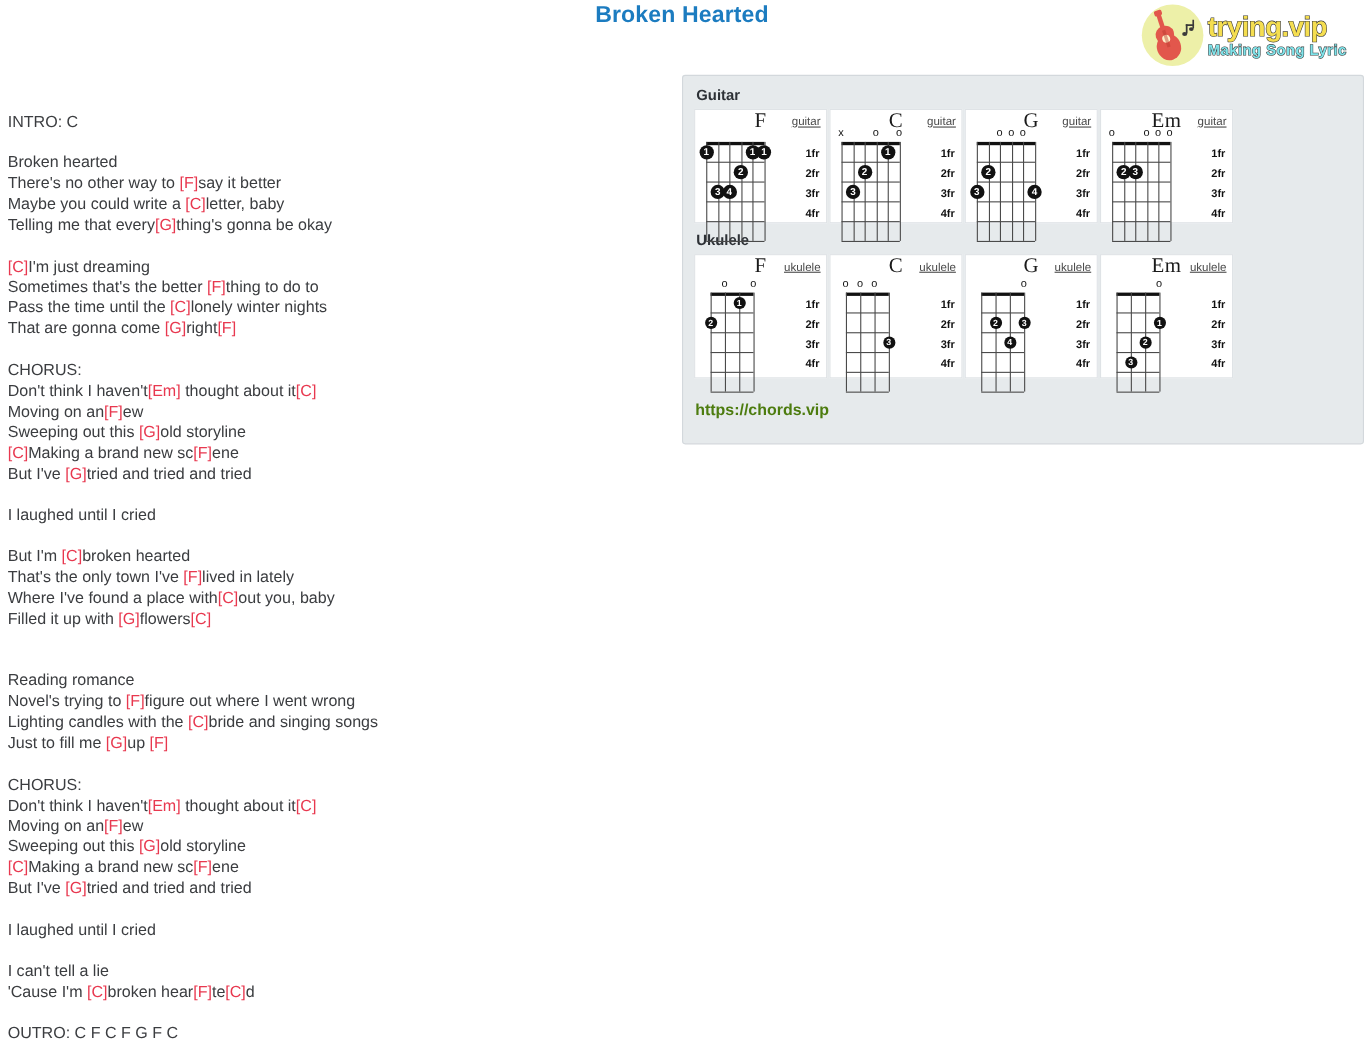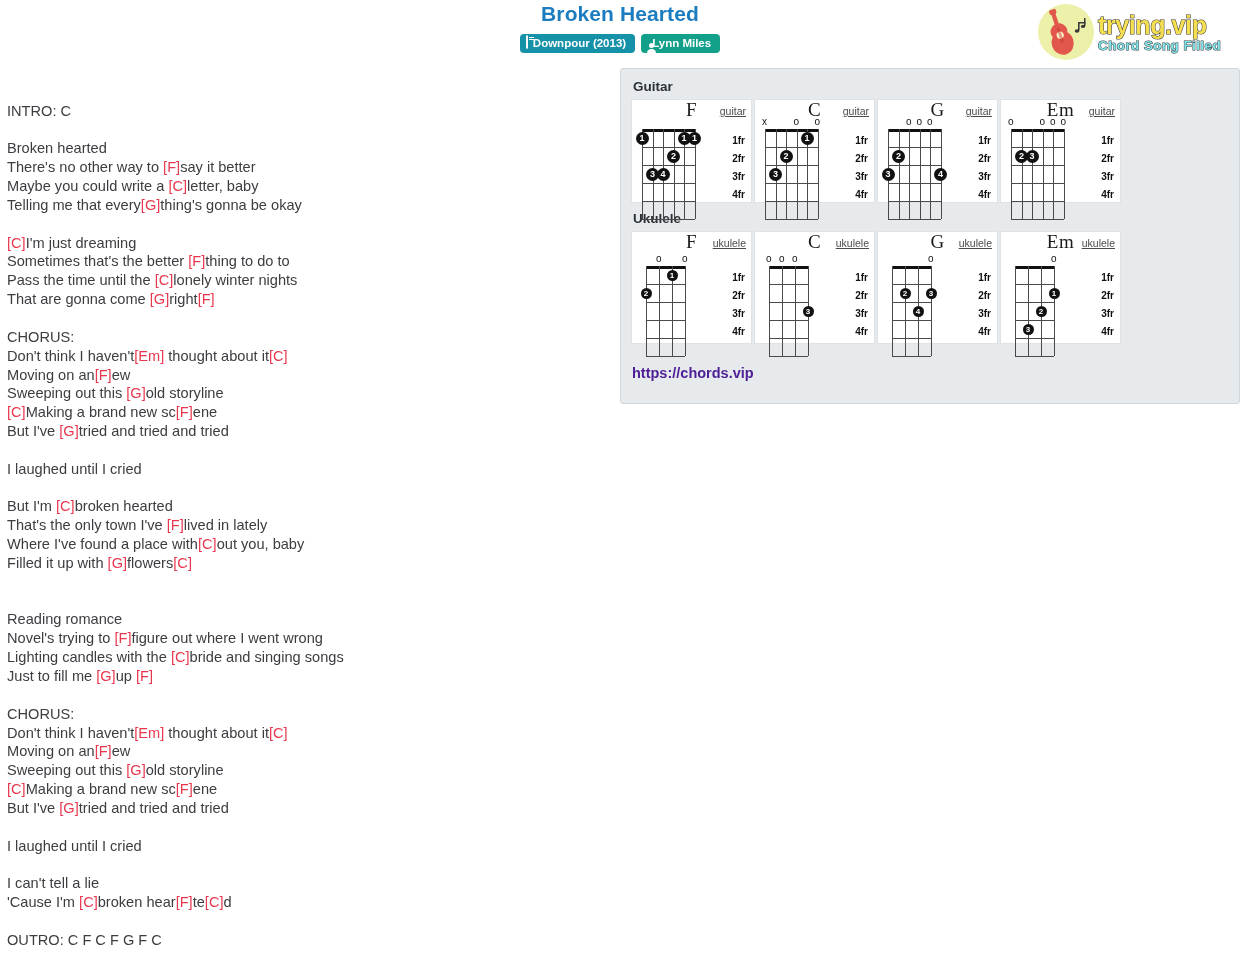--- a/index.html
+++ b/index.html
@@ -145,38 +145,31 @@
     line-height: 13px; text-align: center;
     font-family: "Liberation Sans", sans-serif;
   }
   .dot.small { width: 11px; height: 11px; line-height: 11px; font-size: 8px; }
   .omark {
     position: absolute; font-size: 10px; color: #111;
     font-family: "Liberation Sans", sans-serif; line-height: 10px;
   }
   .panel-url {
     position: absolute; left: 11px; bottom: 22px;
-    font-size: 14.5px; font-weight: bold; color: #4c1d95;
+    font-size: 14.5px; font-weight: bold; color: #4d7c0f;
   }
 </style>
 </head>
 <body>
 
 <div class="page">
 
   <div class="header">
     <div class="title">Broken Hearted</div>
 
-    <div class="badges">
-      <span class="badge badge-album">
-        <span class="bico"><span class="ico-book"></span></span><span>Downpour (2013)</span>
-      </span><span class="badge badge-artist">
-        <span class="bico"><span class="ico-person"></span></span><span>Lynn Miles</span>
-      </span>
-    </div>
 
     <div class="logo">
       <div class="logo-circle">
         <svg width="56" height="56" viewBox="0 0 56 56" aria-hidden="true">
           <g transform="rotate(-18 26 30)">
             <ellipse cx="22" cy="38" rx="11" ry="12" fill="#e2574c"></ellipse>
             <ellipse cx="22" cy="26" rx="8.5" ry="8" fill="#e2574c"></ellipse>
             <circle cx="22" cy="30" r="3.6" fill="#fff0c8"></circle>
             <rect x="20" y="6" width="4.2" height="18" fill="#e2574c"></rect>
             <rect x="18.6" y="3" width="7" height="5" rx="1.4" fill="#e2574c"></rect>
@@ -186,21 +179,21 @@
             <path d="M40 18 h1.6 v8.5 h-1.6z"></path>
             <ellipse cx="39" cy="27" rx="2.3" ry="1.8"></ellipse>
             <path d="M46 14 h1.5 v8 h-1.5z"></path>
             <ellipse cx="45" cy="22.4" rx="2.1" ry="1.7"></ellipse>
             <path d="M40 18 h7.5 v1.6 H40z"></path>
           </g>
         </svg>
       </div>
       <div class="logo-text">
         <div class="logo-main">trying.vip</div>
-        <div class="logo-sub">Chord Song Filled</div>
+        <div class="logo-sub">Making Song Lyric</div>
       </div>
     </div>
   </div>
 
   <div class="lyrics">
     <div id="lyrics-lines"><div><span>INTRO: C</span></div><div class="blank"></div><div><span>Broken hearted</span></div><div><span>There's no other way to </span><span class="ch">[F]</span><span>say it better</span></div><div><span>Maybe you could write a </span><span class="ch">[C]</span><span>letter, baby</span></div><div><span>Telling me that every</span><span class="ch">[G]</span><span>thing's gonna be okay</span></div><div class="blank"></div><div><span class="ch">[C]</span><span>I'm just dreaming</span></div><div><span>Sometimes that's the better </span><span class="ch">[F]</span><span>thing to do to</span></div><div><span>Pass the time until the </span><span class="ch">[C]</span><span>lonely winter nights</span></div><div><span>That are gonna come </span><span class="ch">[G]</span><span>right</span><span class="ch">[F]</span></div><div class="blank"></div><div><span>CHORUS:</span></div><div><span>Don't think I haven't</span><span class="ch">[Em]</span><span> thought about it</span><span class="ch">[C]</span></div><div><span>Moving on an</span><span class="ch">[F]</span><span>ew</span></div><div><span>Sweeping out this </span><span class="ch">[G]</span><span>old storyline</span></div><div><span class="ch">[C]</span><span>Making a brand new sc</span><span class="ch">[F]</span><span>ene</span></div><div><span>But I've </span><span class="ch">[G]</span><span>tried and tried and tried</span></div><div class="blank"></div><div><span>I laughed until I cried</span></div><div class="blank"></div><div><span>But I'm </span><span class="ch">[C]</span><span>broken hearted</span></div><div><span>That's the only town I've </span><span class="ch">[F]</span><span>lived in lately</span></div><div><span>Where I've found a place with</span><span class="ch">[C]</span><span>out you, baby</span></div><div><span>Filled it up with </span><span class="ch">[G]</span><span>flowers</span><span class="ch">[C]</span></div><div class="blank"></div><div class="blank"></div><div><span>Reading romance</span></div><div><span>Novel's trying to </span><span class="ch">[F]</span><span>figure out where I went wrong</span></div><div><span>Lighting candles with the </span><span class="ch">[C]</span><span>bride and singing songs</span></div><div><span>Just to fill me </span><span class="ch">[G]</span><span>up </span><span class="ch">[F]</span></div><div class="blank"></div><div><span>CHORUS:</span></div><div><span>Don't think I haven't</span><span class="ch">[Em]</span><span> thought about it</span><span class="ch">[C]</span></div><div><span>Moving on an</span><span class="ch">[F]</span><span>ew</span></div><div><span>Sweeping out this </span><span class="ch">[G]</span><span>old storyline</span></div><div><span class="ch">[C]</span><span>Making a brand new sc</span><span class="ch">[F]</span><span>ene</span></div><div><span>But I've </span><span class="ch">[G]</span><span>tried and tried and tried</span></div><div class="blank"></div><div><span>I laughed until I cried</span></div><div class="blank"></div><div><span>I can't tell a lie</span></div><div><span>'Cause I'm </span><span class="ch">[C]</span><span>broken hear</span><span class="ch">[F]</span><span>te</span><span class="ch">[C]</span><span>d</span></div><div class="blank"></div><div><span>OUTRO: C F C F G F C</span></div></div>
     
   </div>
 
   <div class="chordpanel">

